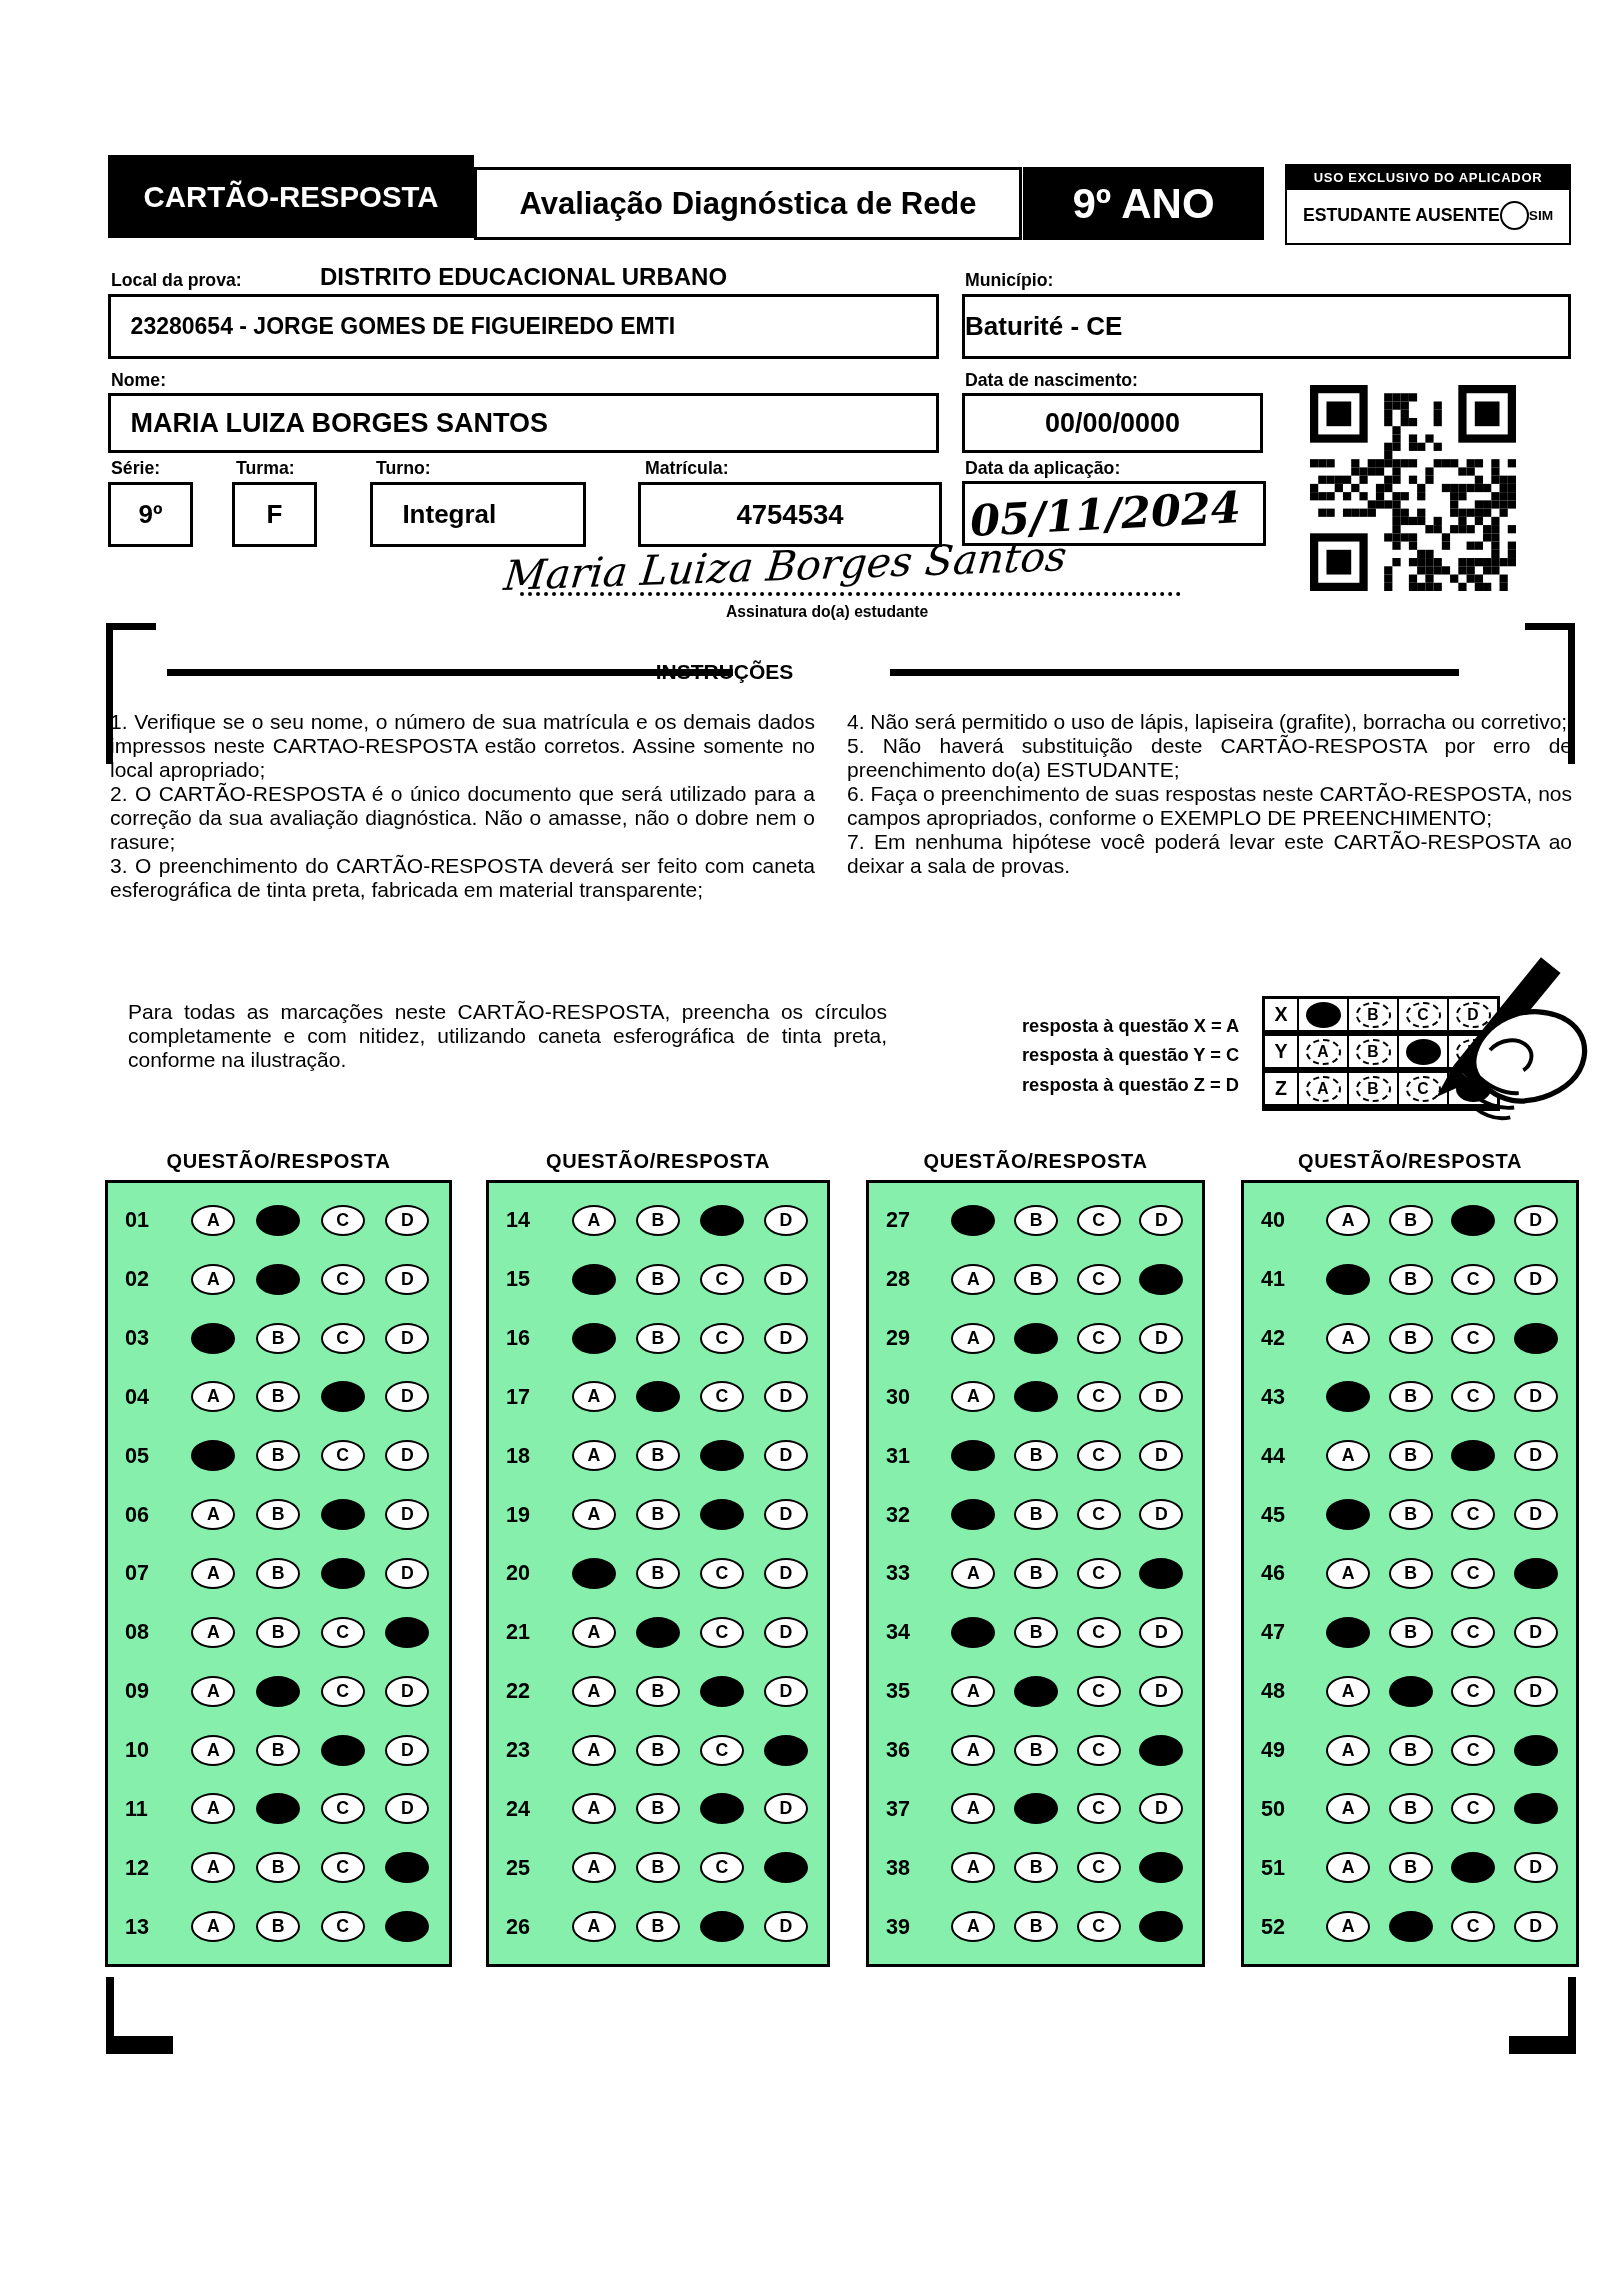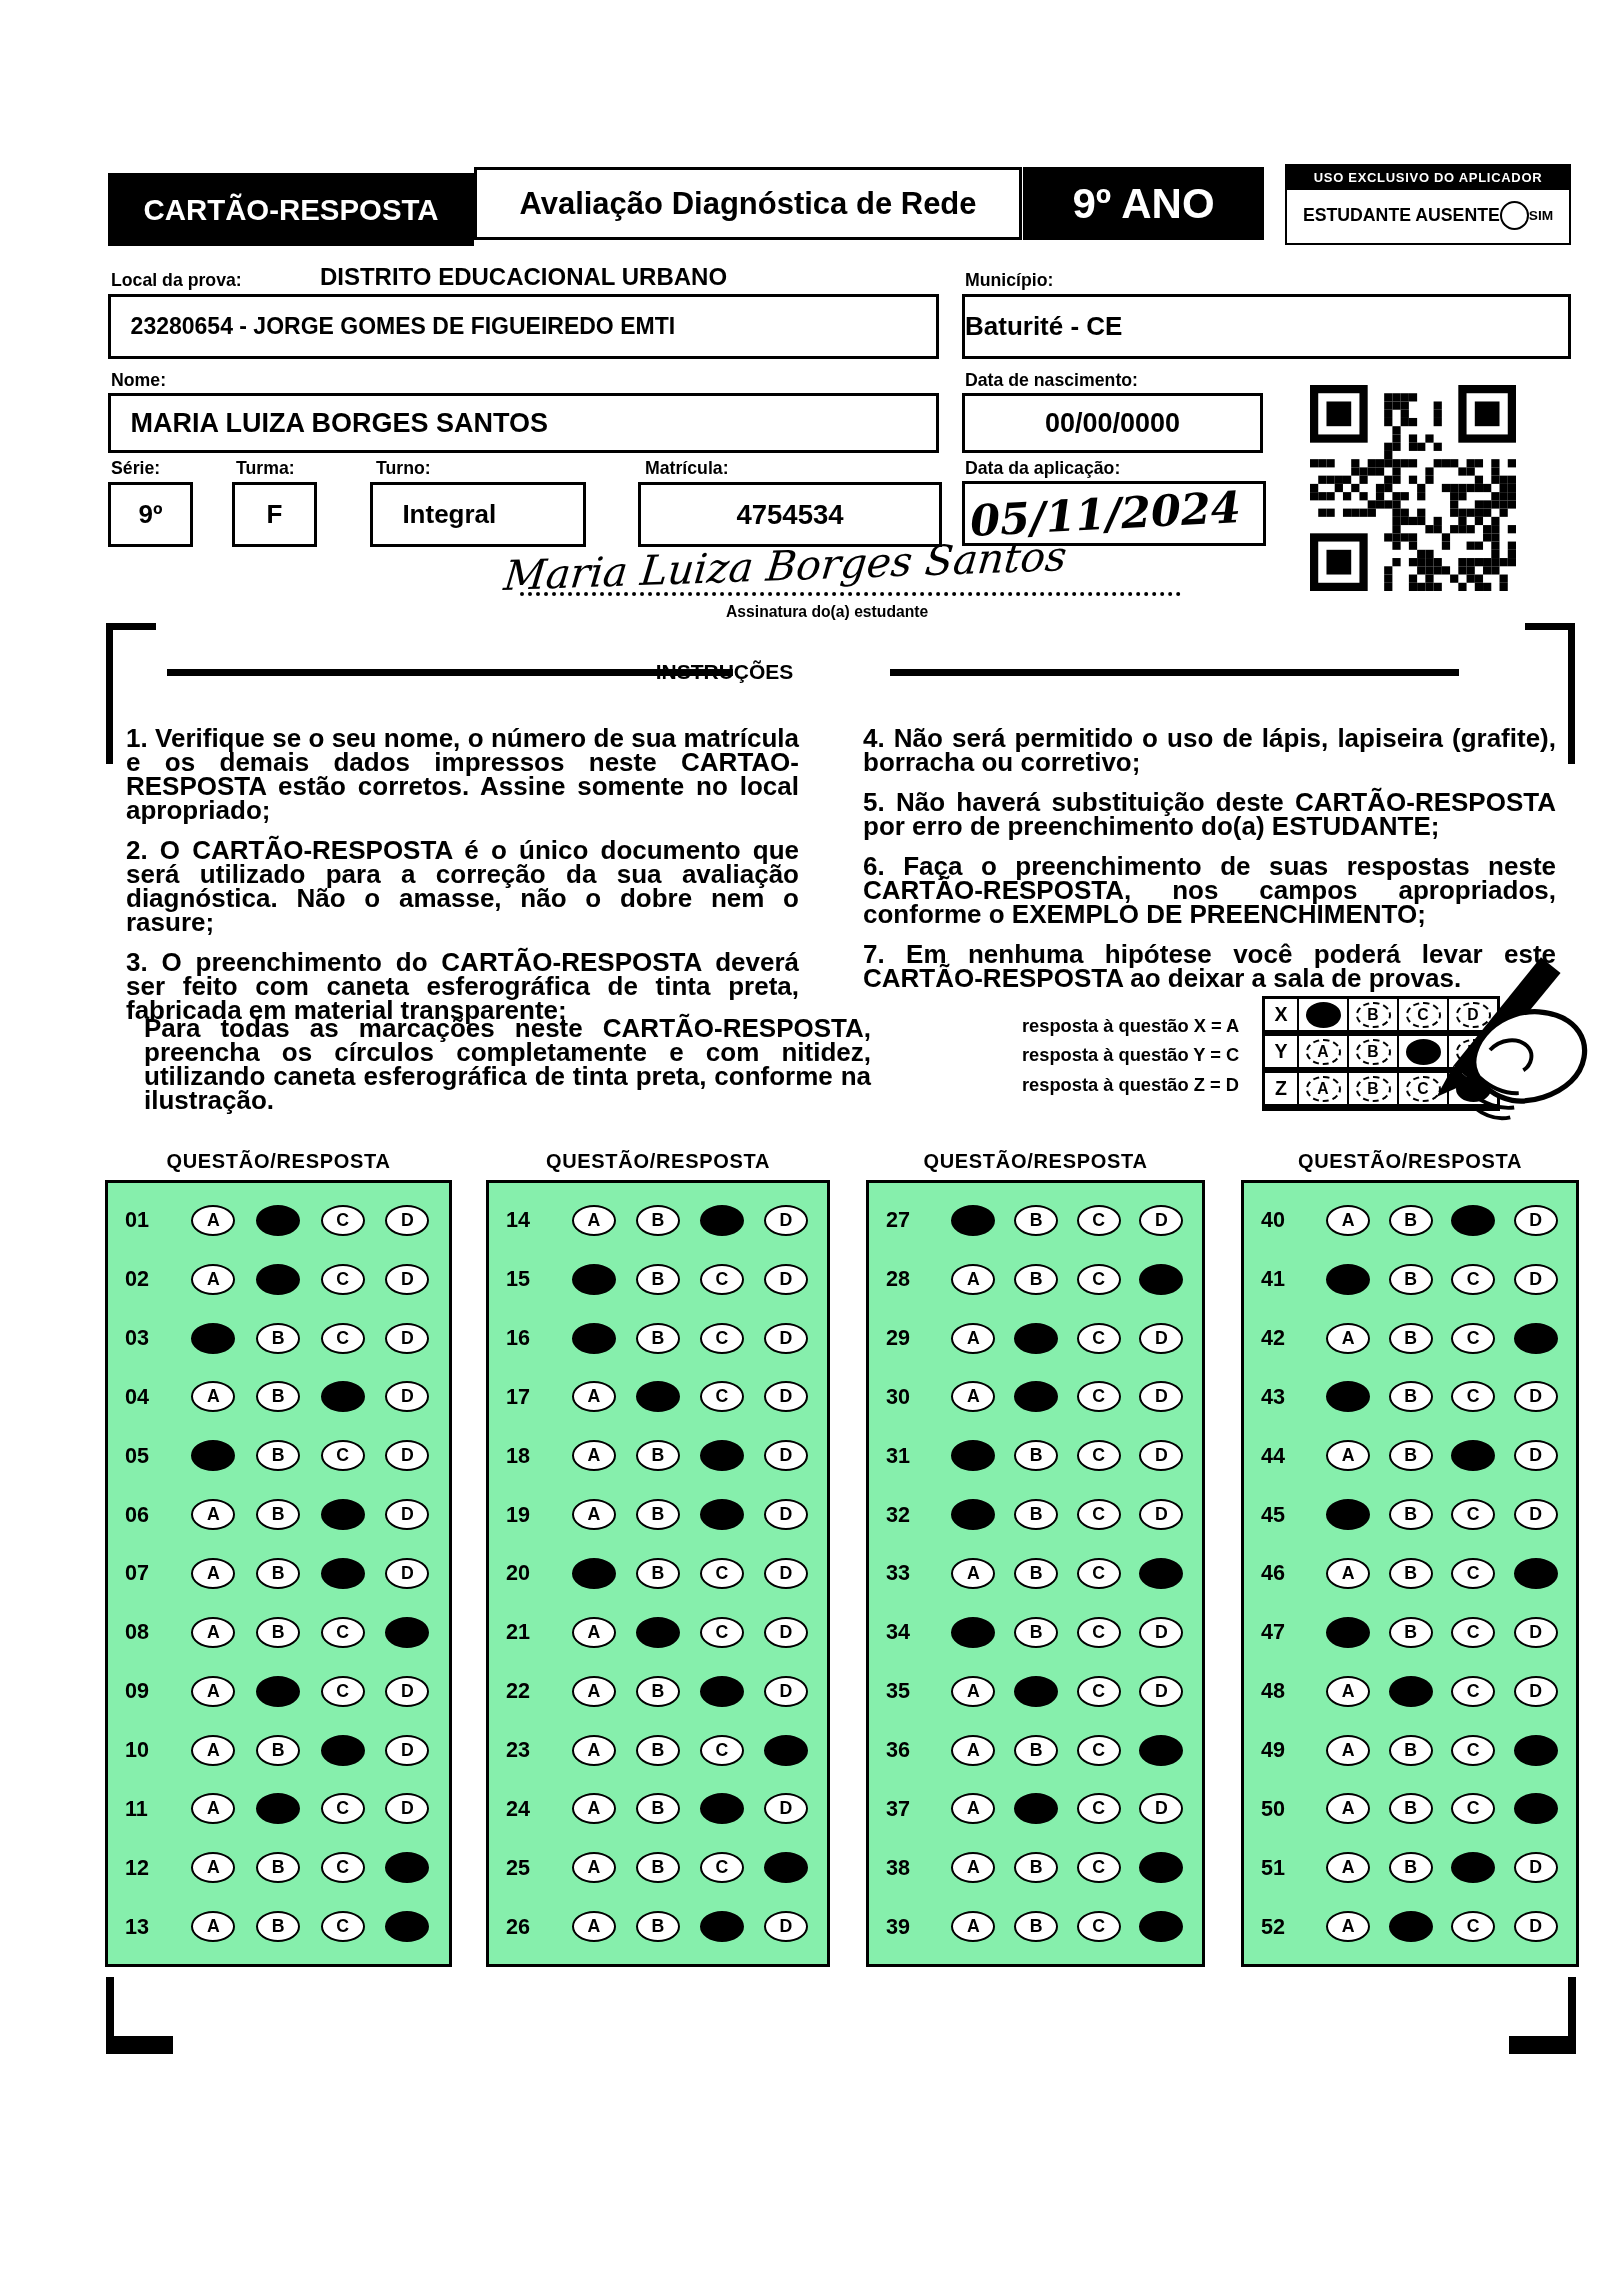--- a/index.html
+++ b/index.html
@@ -5,21 +5,21 @@
   *{box-sizing:border-box;margin:0;padding:0}
   html,body{background:#fff}
   .page{position:relative;width:1623px;height:2295px;background:#fff;color:#000;
         font-family:"Liberation Sans","DejaVu Sans",sans-serif;overflow:hidden}
   .abs{position:absolute}
   .blackbox{background:#000;color:#fff;display:flex;align-items:center;justify-content:center;font-weight:bold}
   .whitebox{background:#fff;border:3.3px solid #000;display:flex;align-items:center;justify-content:center;font-weight:bold}
   .fieldbox{background:#fff;border:3.3px solid #000;display:flex;align-items:center;font-weight:bold}
   .center{justify-content:center}
   .label{font-weight:bold;font-size:17.7px;white-space:nowrap}
-  .instr p{font-size:26px;line-height:24px;text-align:justify;font-weight:bold;margin:16px}
+  .instr p{font-size:21px;line-height:24px;text-align:justify;font-weight:normal;margin:0}
   .titleline{background:#000;height:6.5px}
   .mark{background:#000}
   .dotline{border-top:4.6px dotted #000}
   .hand{font-family:"DejaVu Serif","Liberation Serif",serif;font-style:italic;white-space:nowrap}
   .qhdr{font-size:20px;font-weight:bold;text-align:center;letter-spacing:0.7px}
   .qbox{border:3.3px solid #000;display:flex;flex-direction:column;padding:7.9px 9.2px 7.9px 17px;background:#86efac}
   .qrow{display:grid;grid-template-columns:56px 1fr 1fr 1fr 1fr;align-items:center;justify-items:center;flex:1}
   .qnum{font-size:21.6px;font-weight:bold;justify-self:start}
   .bubble{width:44px;height:31px;border:2px solid #000;border-radius:50%;display:flex;
           align-items:center;justify-content:center;font-weight:bold;font-size:17.7px;background:#fff}
@@ -30,21 +30,21 @@
   .exbubble{width:35px;height:26px;border:2px dashed #000;border-radius:50%;display:flex;
             align-items:center;justify-content:center;font-weight:bold;font-size:15.7px}
   .exbubble.filled{background:#000;border:2px solid #000}
   .legend div{font-size:18.3px;font-weight:bold;line-height:29.4px;white-space:nowrap}
 </style>
 </head>
 <body>
 
 <div class="page">
 
-  <div class="abs blackbox" style="left:108px;top:173px;width:366px;height:73px;font-size:29.4px">CARTÃO-RESPOSTA</div>
+  <div class="abs blackbox" style="left:108px;top:155px;width:366px;height:83px;font-size:29.4px">CARTÃO-RESPOSTA</div>
 
   <div class="abs whitebox" style="left:474px;top:167px;width:548px;height:73px;font-size:31px">Avaliação Diagnóstica de Rede</div>
 
   <div class="abs blackbox" style="left:1023px;top:167px;width:241px;height:73px;font-size:42px">9º ANO</div>
 
   <div class="abs" style="left:1285px;top:164px;width:286px;height:81px;border:2.6px solid #000">
     <div class="blackbox" style="height:23.6px;font-size:13px;letter-spacing:0.7px">USO EXCLUSIVO DO APLICADOR</div>
     <div style="height:52px;display:flex;align-items:center;justify-content:center;gap:0">
       <span style="font-size:17.7px;font-weight:bold">ESTUDANTE AUSENTE</span>
       <span style="width:29px;height:29px;border:2.6px solid #000;border-radius:50%;display:inline-block"></span>

